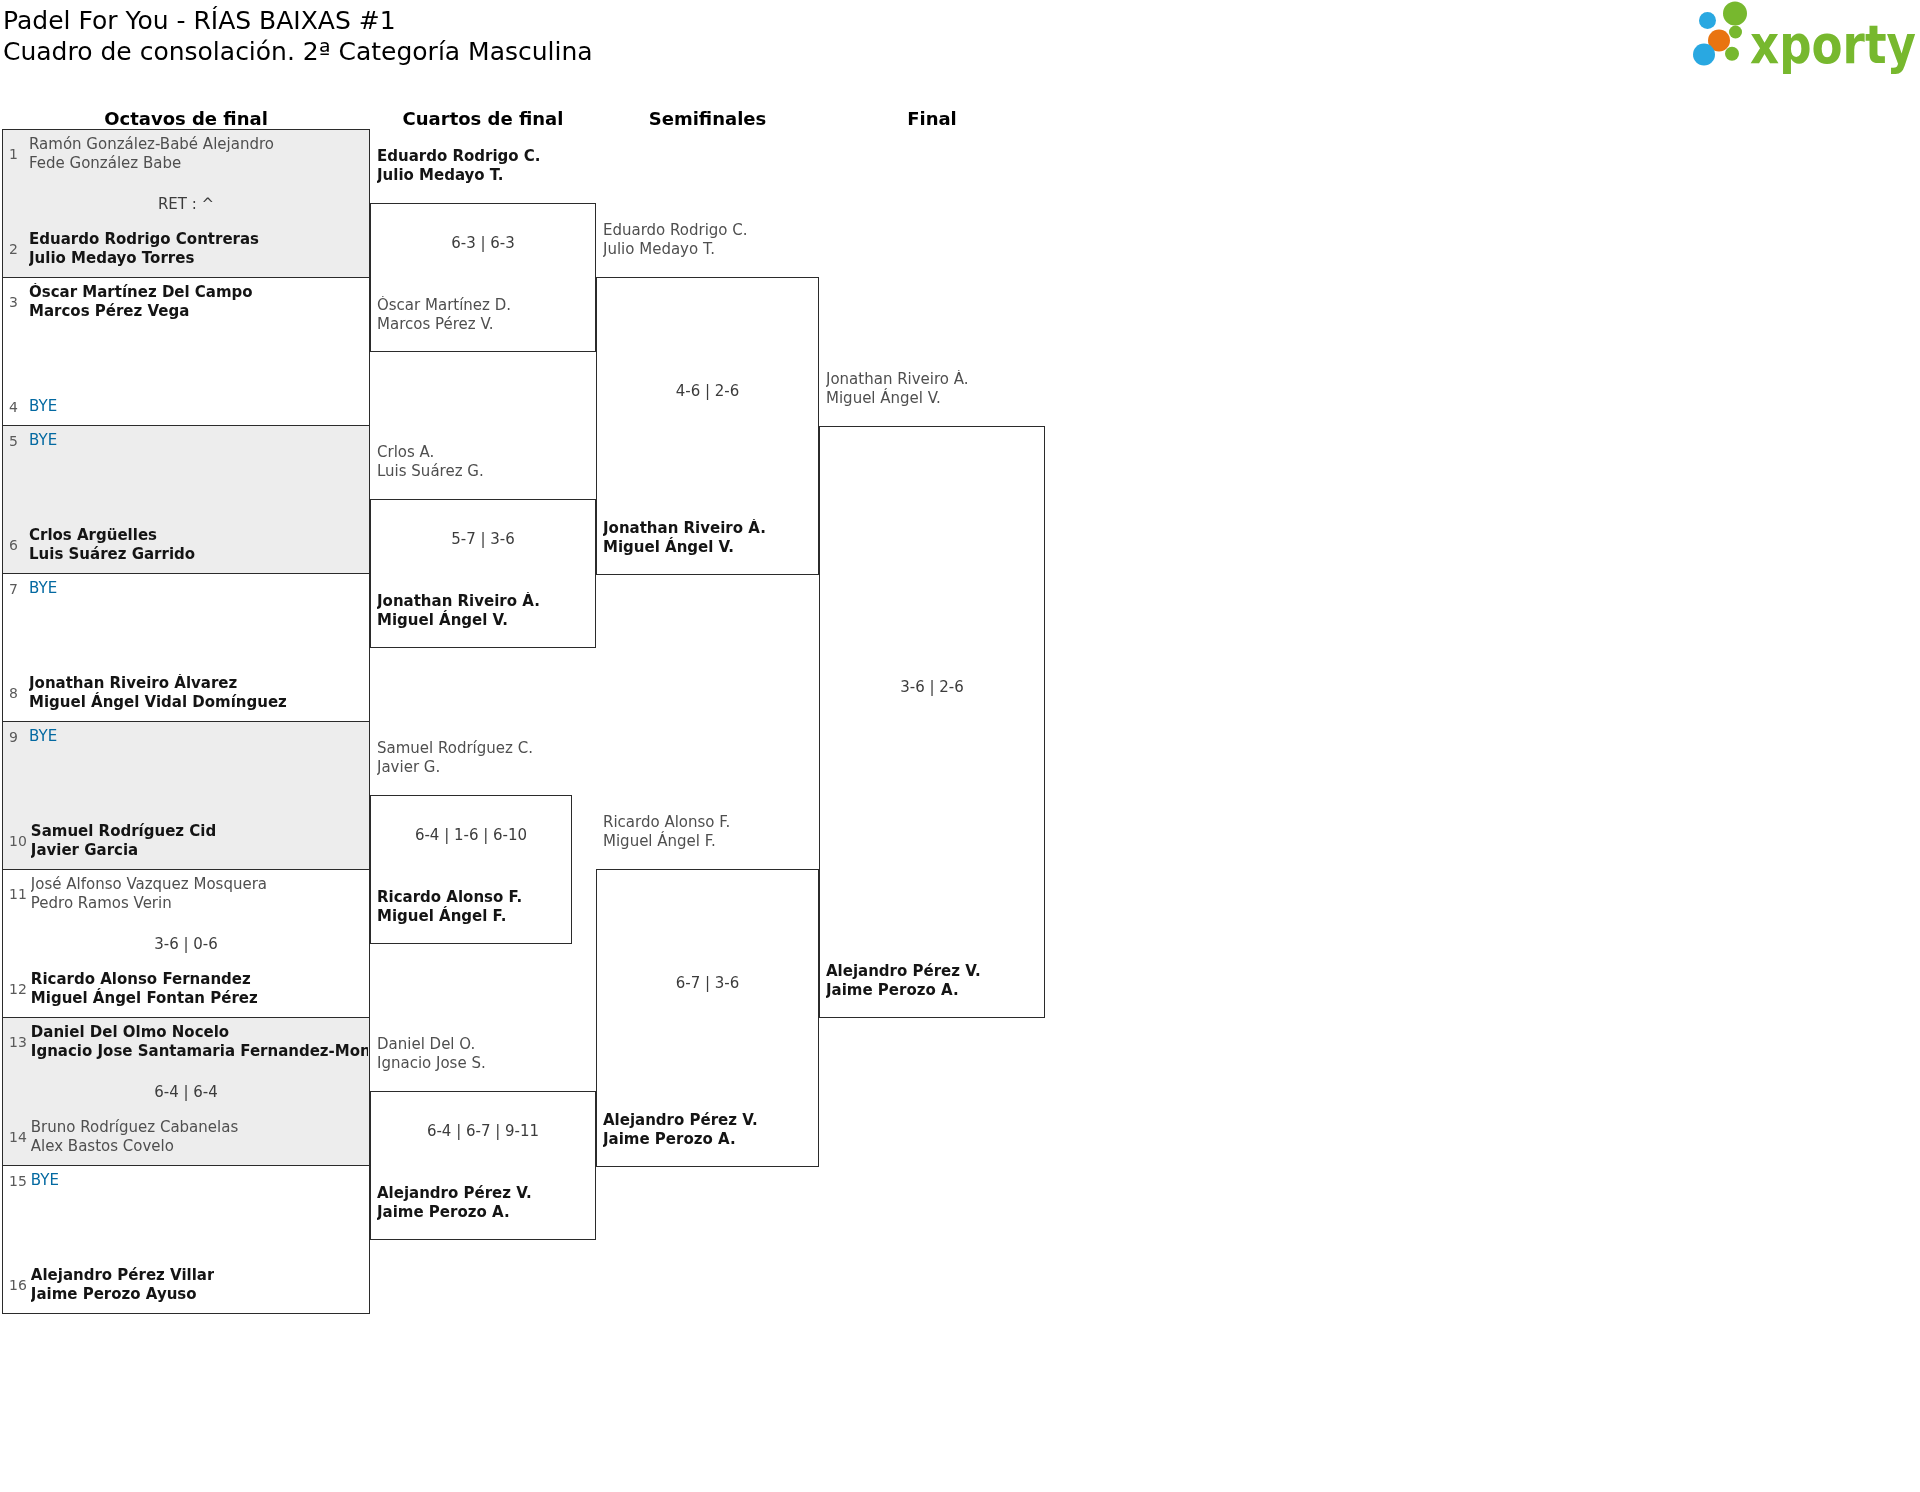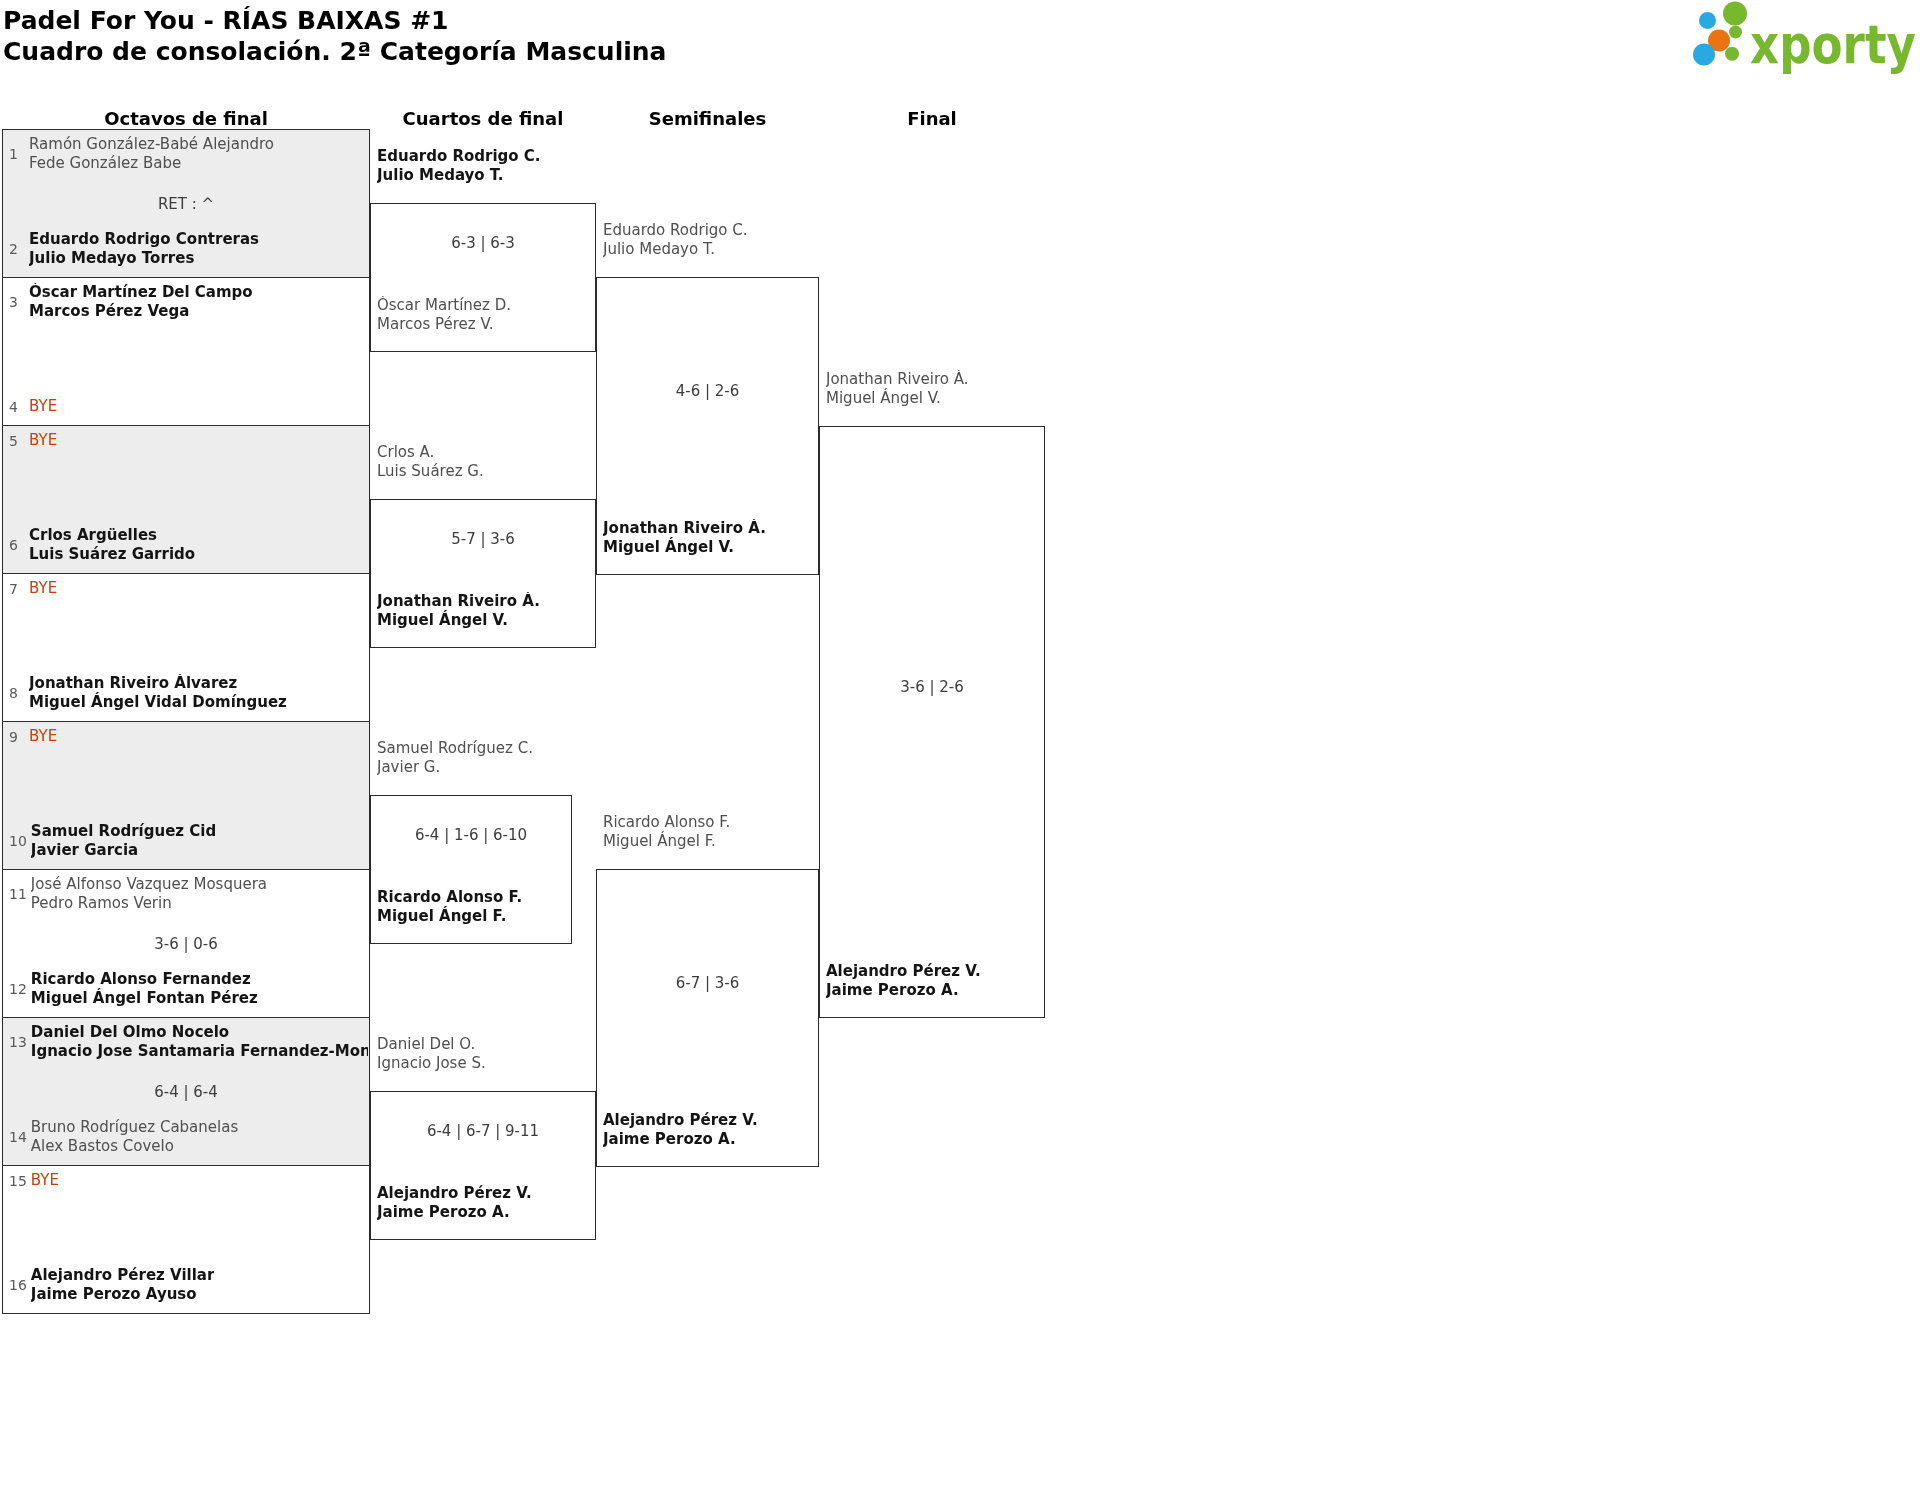--- a/index.html
+++ b/index.html
@@ -2,41 +2,41 @@
 <html><head>
 <meta charset="utf-8">
 <style>
   html,body { margin:0; padding:0; background:#ffffff; }
   #page {
     position:relative; width:1920px; height:1492px; overflow:hidden;
     font-family:"DejaVu Sans","Liberation Sans",sans-serif; background:#ffffff;
   }
   .title {
     position:absolute; left:3px; top:5px; width:1000px;
-    font-size:25px; line-height:31px; font-weight:700; color:#000000;
+    font-size:25px; line-height:31px; font-weight:400; color:#000000;
   }
   .colhead {
     position:absolute; top:94px; height:24px; text-align:center;
     font-size:18px; font-weight:700; color:#000000;margin-top:14px;
   }
   
   .box {
     position:absolute; box-sizing:border-box; border:1px solid #2b2b2b; background:#ffffff;
   }
   .box.shaded { background:#ededed; }
   .r16 { left:2px; width:368px; height:149px; }
   .team { position:absolute; left:6px; right:1px; display:flex; align-items:center; gap:4px; }
   .t-top { top:5px; }
   .t-bot { bottom:9px; }
   .seed { flex:none; min-width:16px; font-size:14px; color:#5a5a5a; }
   .names { font-size:15px; line-height:19px; white-space:nowrap; overflow:hidden; }
   .names div:empty { display:none; }
   .names.win  { font-weight:700; color:#141414; }
   .names.lose { font-weight:400; color:#4f4f4f; }
-  .names.bye  { font-weight:400; color:#c2410c; }
+  .names.bye  { font-weight:400; color:#0369a1; }
   .score {
     position:absolute; left:0; right:0; text-align:center;
     font-size:15px; color:#3c3c3c;
   }
   .r16 .score { top:calc(50% - 9px); }
   
   .rbox { position:absolute; box-sizing:border-box; border:1px solid #2b2b2b; }
   .rbox .adv    { position:absolute; top:-57px; left:6px; }
   .rbox .score  { top:calc(50% - 44px); }
   .rbox .bnames { position:absolute; left:6px; bottom:17px; }

